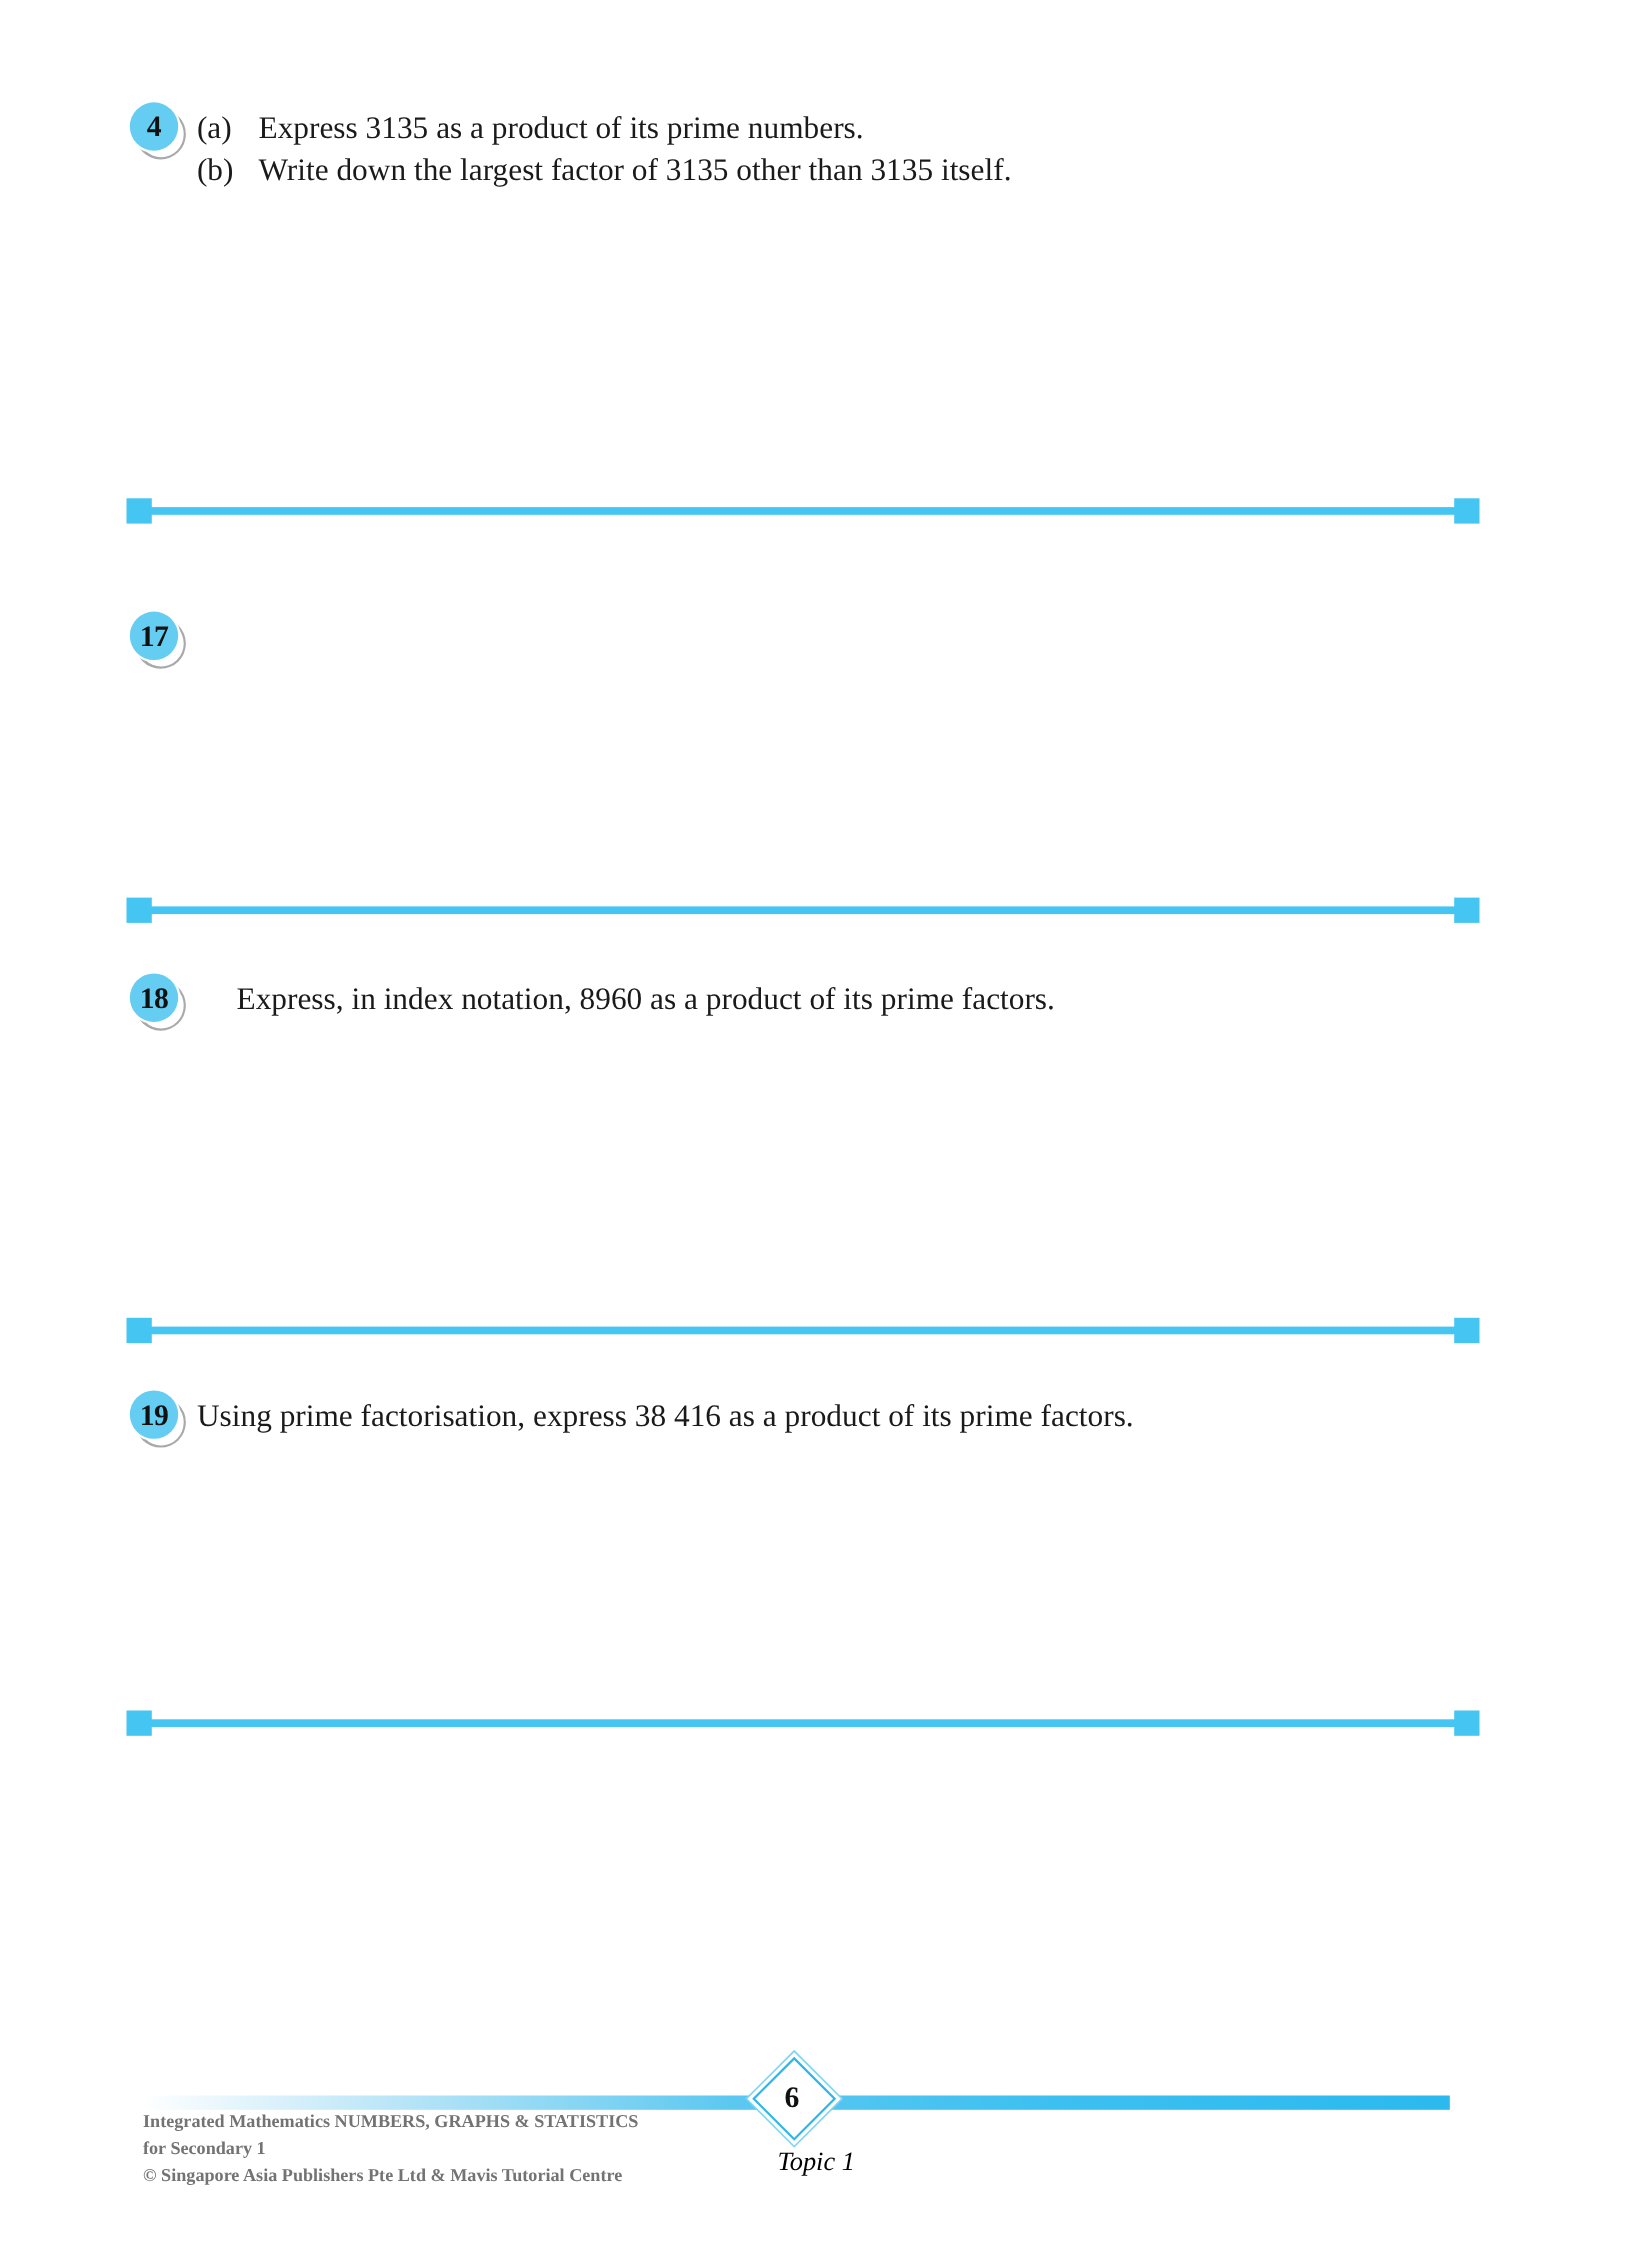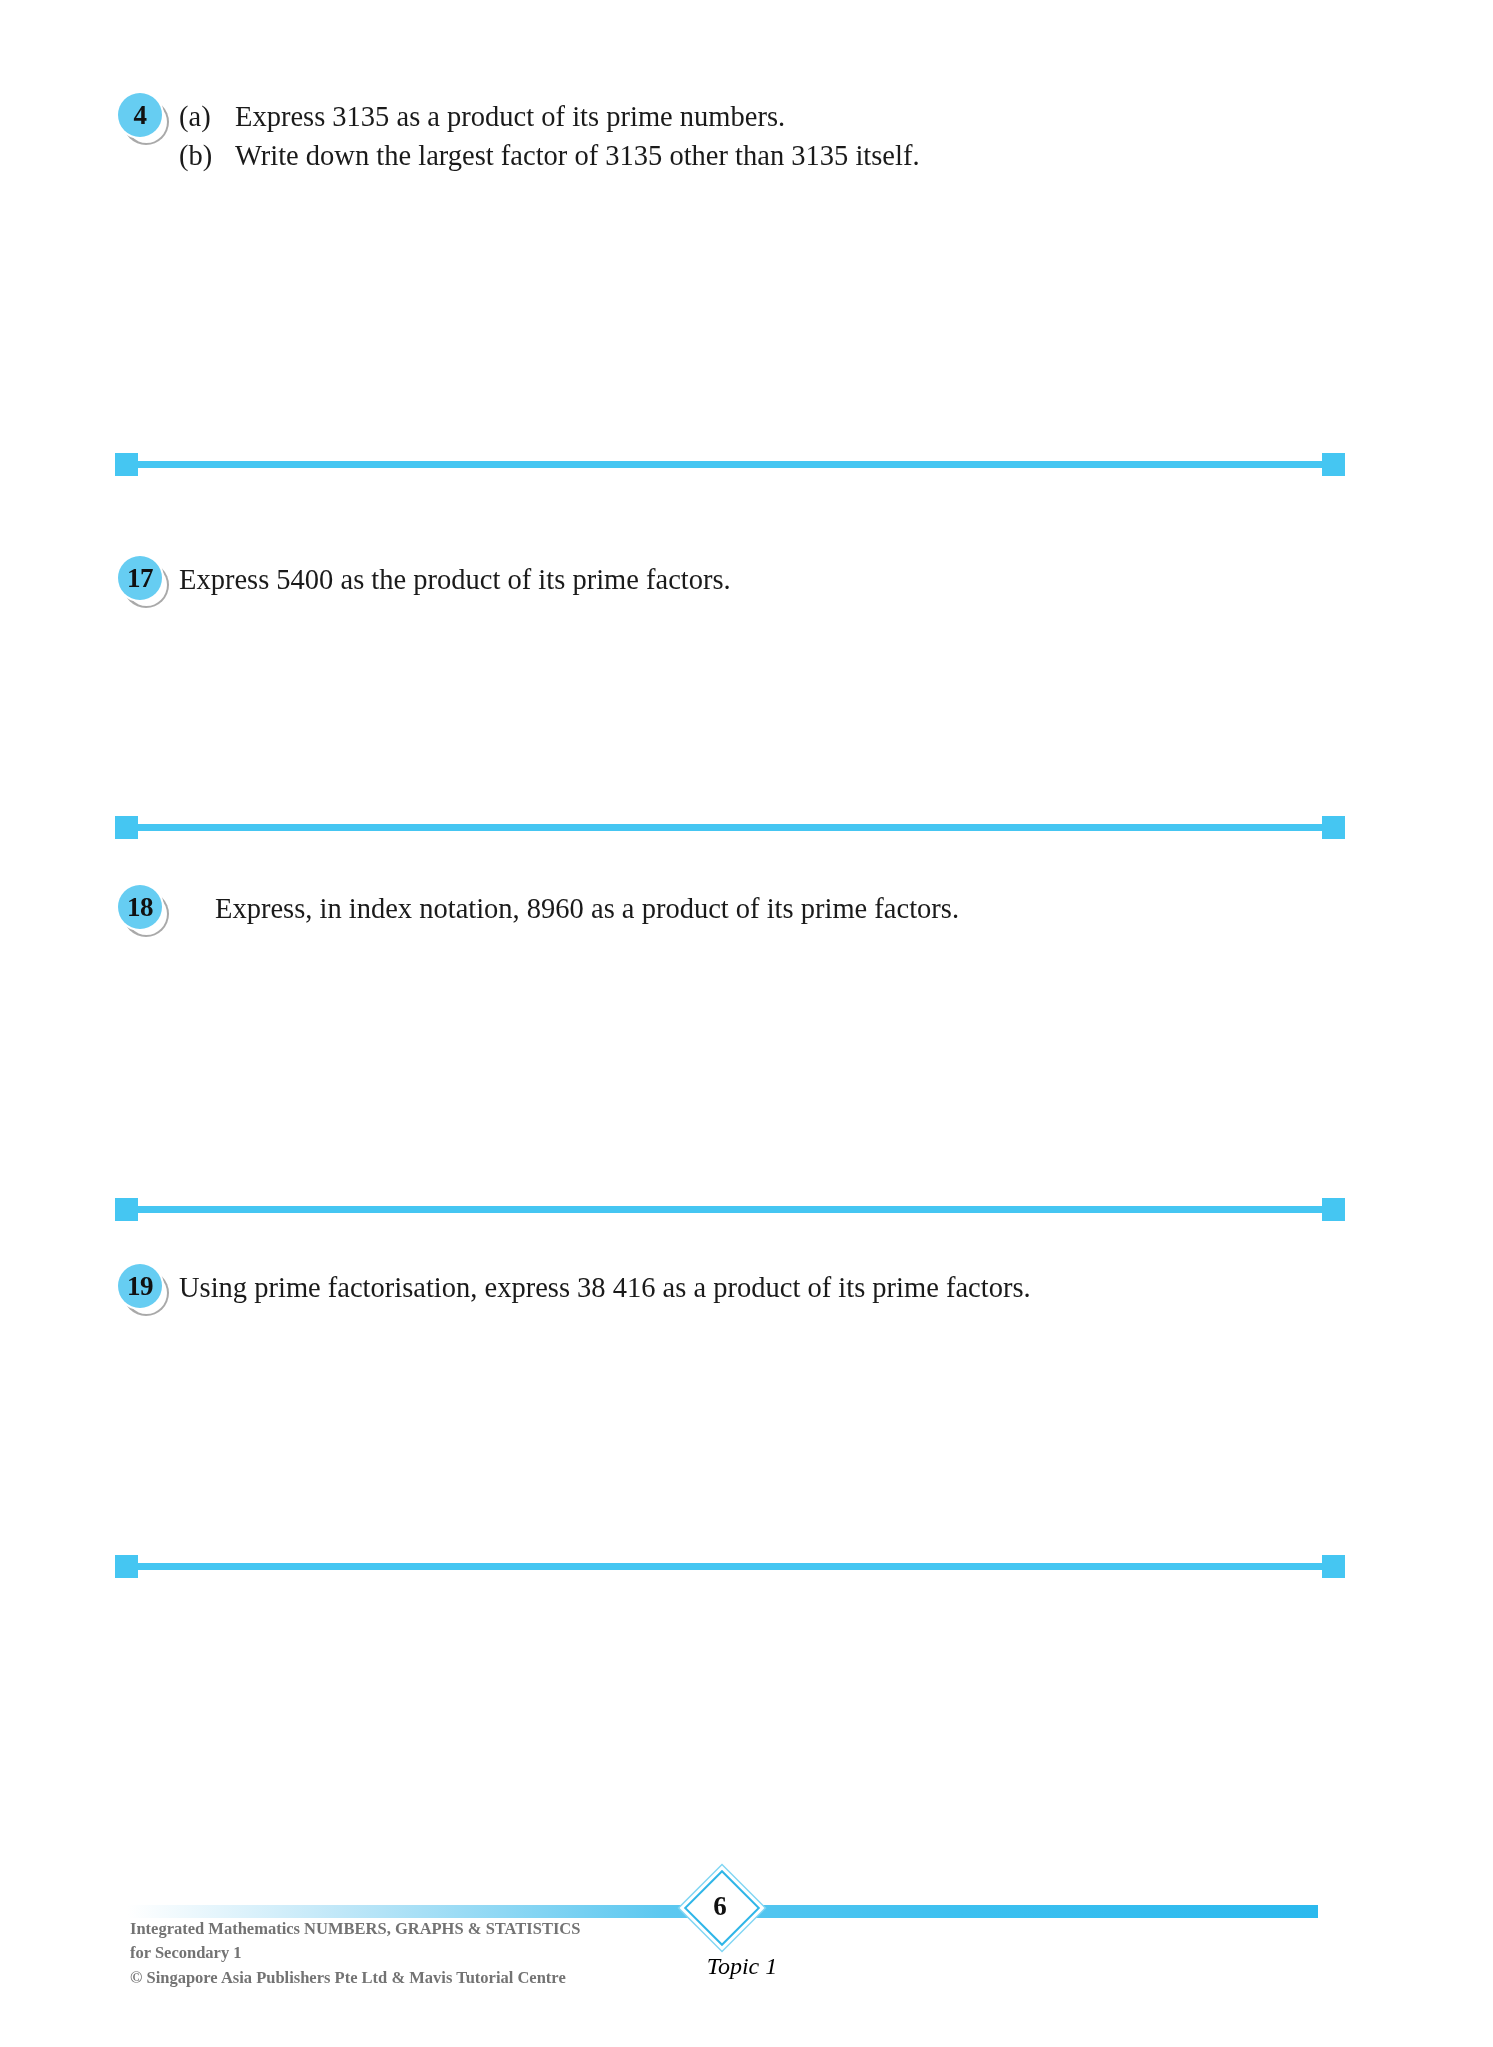--- a/index.html
+++ b/index.html
@@ -210,25 +210,20 @@
     <div class="cap right"></div>
   </div>
 
   <div class="question" style="top:523px;margin-top:32px;">
     <div class="qnum-wrap">
       <div class="qnum-shadow"></div>
       <div class="qnum-circle">
         <span>17</span>
       </div>
     </div>
-    <div class="qbody">
-      <div class="qline">
-        <span class="qtext">Express 5400 as the product of its prime factors.</span>
-      </div>
-    </div>
   </div>
 
   <div class="sep" style="top:824px;">
     <div class="cap left"></div>
     <div class="cap right"></div>
   </div>
 
   <div class="question" style="top:884px;gap:36px;">
     <div class="qnum-wrap">
       <div class="qnum-shadow"></div>

